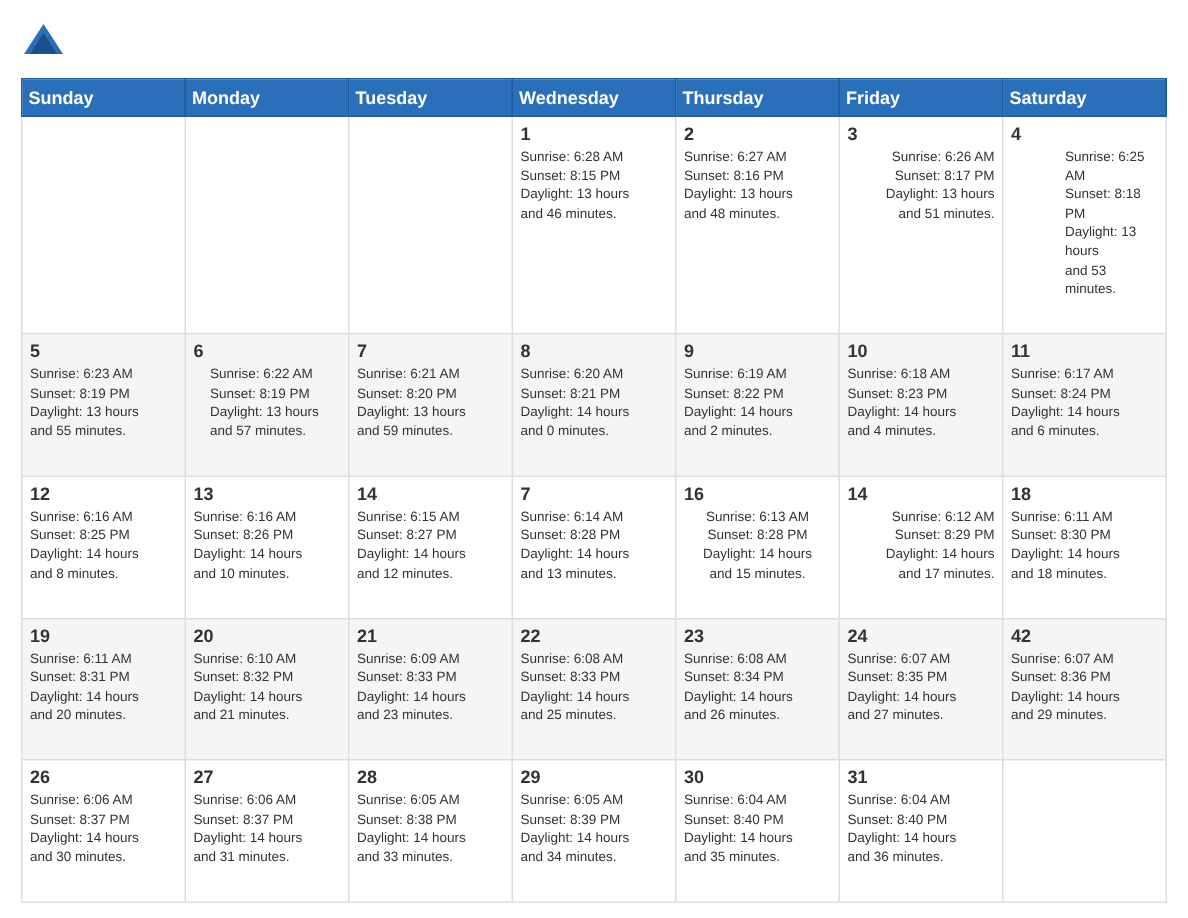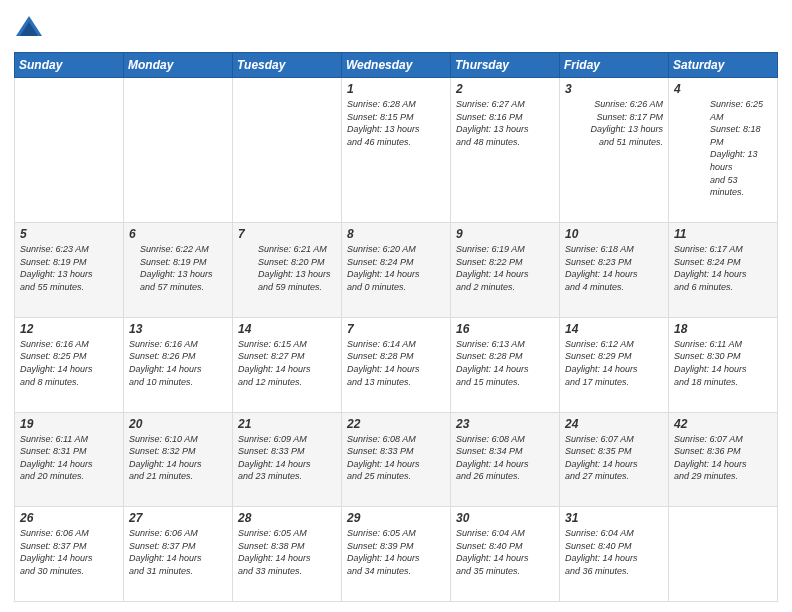--- a/index.html
+++ b/index.html
@@ -59,21 +59,20 @@
     .location {
       font-size: 14px;
       color: #555;
     }
     .calendar {
       flex: 1;
       border: 1px solid #ccc;
       border-collapse: collapse;
       width: 100%;
       table-layout: fixed;
-      font-style: italic;
     }
     .calendar th {
       background: #2a6fba;
       color: #fff;
       font-size: 12px;
       font-weight: bold;
       padding: 5px 4px;
       text-align: left;
       border: 1px solid #1e5a9c;
     }
@@ -181,29 +180,29 @@
           </td>
           <td>
             <span class="day-num">6</span>
             <div class="day-info" style="white-space: pre-line; margin-left: 11px;">Sunrise: 6:22 AM
 Sunset: 8:19 PM
 Daylight: 13 hours
 and 57 minutes.</div>
           </td>
           <td>
             <span class="day-num">7</span>
-            <div class="day-info" style="white-space: pre-line; margin-left: 20px;">Sunrise: 6:21 AM
+            <div class="day-info" style="white-space: pre-line;">Sunrise: 6:21 AM
 Sunset: 8:20 PM
 Daylight: 13 hours
 and 59 minutes.</div>
           </td>
           <td>
             <span class="day-num">8</span>
             <div class="day-info" style="white-space: pre-line;">Sunrise: 6:20 AM
-Sunset: 8:24 PM
+Sunset: 8:21 PM
 Daylight: 14 hours
 and 0 minutes.</div>
           </td>
           <td>
             <span class="day-num">9</span>
             <div class="day-info" style="white-space: pre-line;">Sunrise: 6:19 AM
 Sunset: 8:22 PM
 Daylight: 14 hours
 and 2 minutes.</div>
           </td>
@@ -246,28 +245,28 @@
           </td>
           <td>
             <span class="day-num">7</span>
             <div class="day-info" style="white-space: pre-line;">Sunrise: 6:14 AM
 Sunset: 8:28 PM
 Daylight: 14 hours
 and 13 minutes.</div>
           </td>
           <td>
             <span class="day-num">16</span>
-            <div class="day-info" style="white-space: pre-line;">Sunrise: 6:13 AM
+            <div class="day-info" style="white-space: pre-line; text-align: center;">Sunrise: 6:13 AM
 Sunset: 8:28 PM
 Daylight: 14 hours
 and 15 minutes.</div>
           </td>
           <td>
             <span class="day-num">14</span>
-            <div class="day-info" style="white-space: pre-line;">Sunrise: 6:12 AM
+            <div class="day-info" style="white-space: pre-line; text-align: right;">Sunrise: 6:12 AM
 Sunset: 8:29 PM
 Daylight: 14 hours
 and 17 minutes.</div>
           </td>
           <td>
             <span class="day-num">18</span>
             <div class="day-info" style="white-space: pre-line;">Sunrise: 6:11 AM
 Sunset: 8:30 PM
 Daylight: 14 hours
 and 18 minutes.</div>

